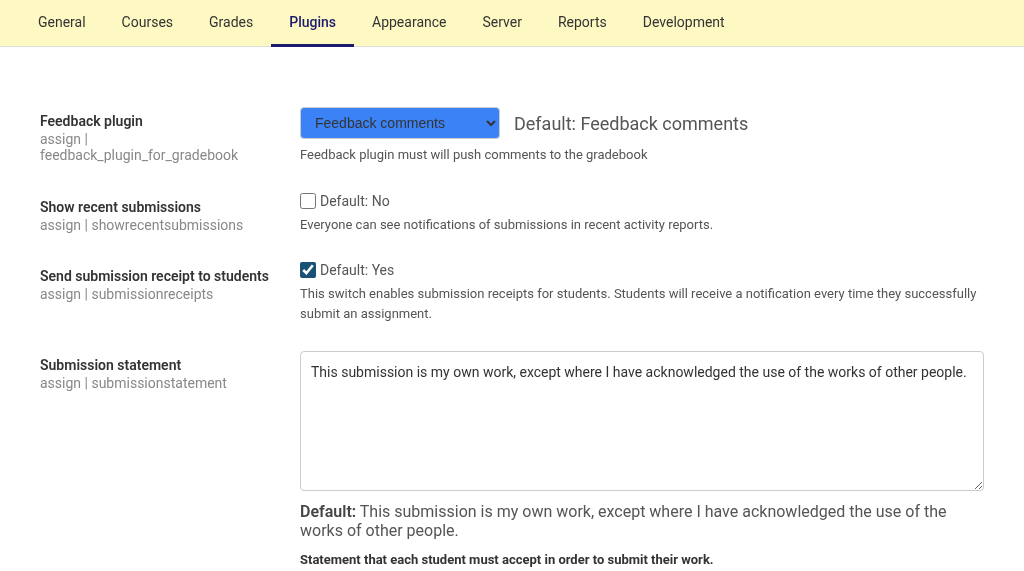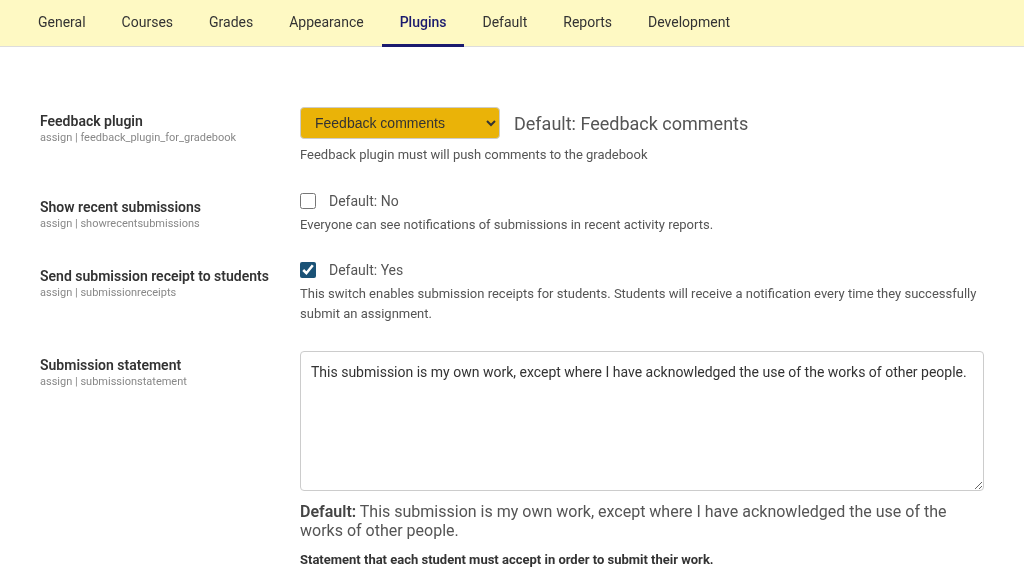--- a/index.html
+++ b/index.html
@@ -63,21 +63,21 @@
       padding-right: 20px;
       padding-top: 6px;
     }
     .setting-label {
       font-weight: 600;
       font-size: 14px;
       color: #333;
       display: block;
     }
     .setting-sublabel {
-      font-size: 11px;
+      font-size: 14px;
       color: #888;
       display: block;
       margin-top: 2px;
     }
     .setting-control-col {
       flex: 1;
     }
     .setting-control-row {
       display: flex;
       align-items: center;
@@ -89,34 +89,34 @@
       color: #555;
       margin-top: 6px;
       line-height: 1.5;
     }
     
     select.feedback-select {
       padding: 6px 30px 6px 10px;
       border: 1px solid #ccc;
       border-radius: 4px;
       font-size: 14px;
-      background: #eab308;
+      background: #3b82f6;
       appearance: auto;
       min-width: 200px;
       color: #333;
     }
     .default-text {
       font-size: 18px;
       color: #555;
     }
     
     .checkbox-row {
       display: flex;
       align-items: center;
-      gap: 13px;
+      gap: 4px;
       margin-bottom: 6px;
     }
     .checkbox-row input[type="checkbox"] {
       width: 16px;
       height: 16px;
       cursor: pointer;
       accent-color: #1a5276;
     }
     .checkbox-label {
       font-size: 14px;
@@ -148,23 +148,23 @@
   </style>
 </head>
 <body>
 
 <div class="page-wrapper">
 
   <nav class="top-nav">
   <a class="top-nav-item">General</a>
       <a class="top-nav-item">Courses</a>
       <a class="top-nav-item">Grades</a>
+      <a class="top-nav-item active">Plugins</a>
       <a class="top-nav-item">Appearance</a>
-      <a class="top-nav-item active">Plugins</a>
-      <a class="top-nav-item">Default</a>
+      <a class="top-nav-item">Server</a>
       <a class="top-nav-item">Reports</a>
       <a class="top-nav-item">Development</a>
     </nav>
 
   <div class="content">
     <h1 class="page-title"></h1>
 
     <div id="settings-container">
         <div class="setting-row">
           <div class="setting-label-col">

